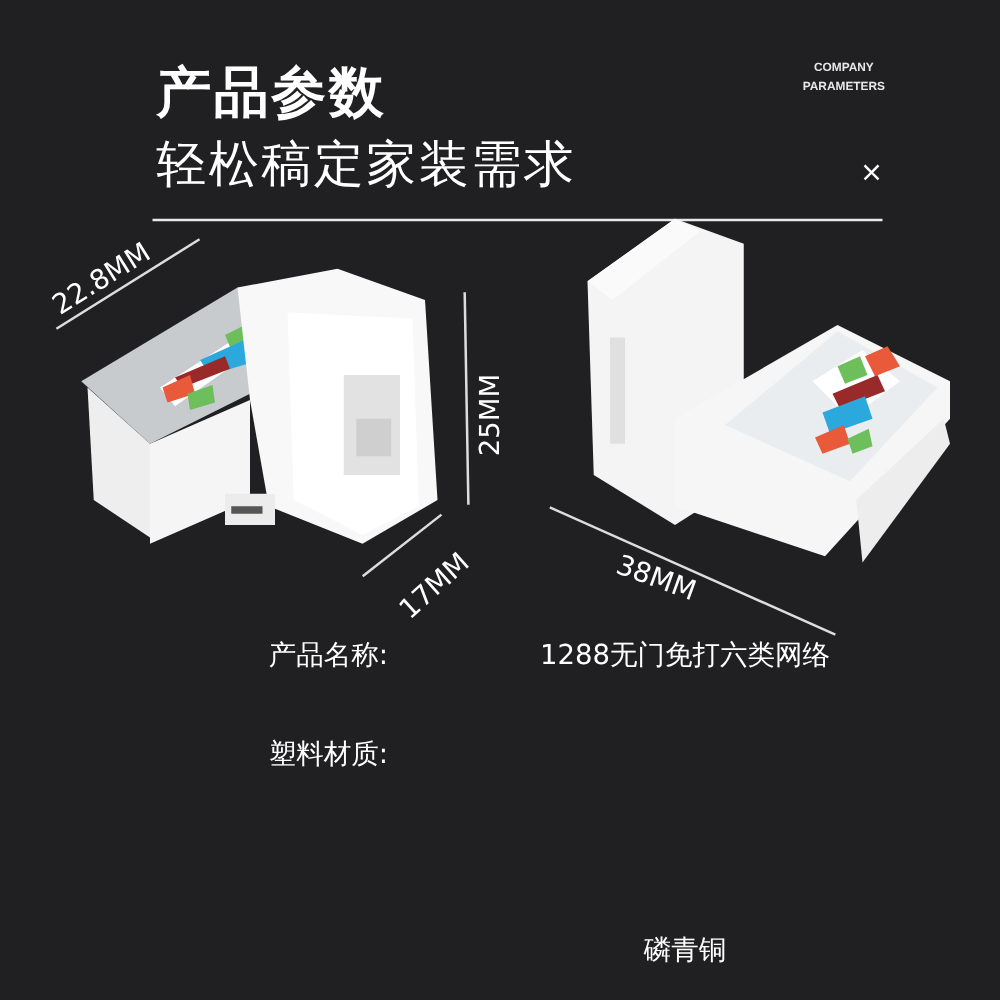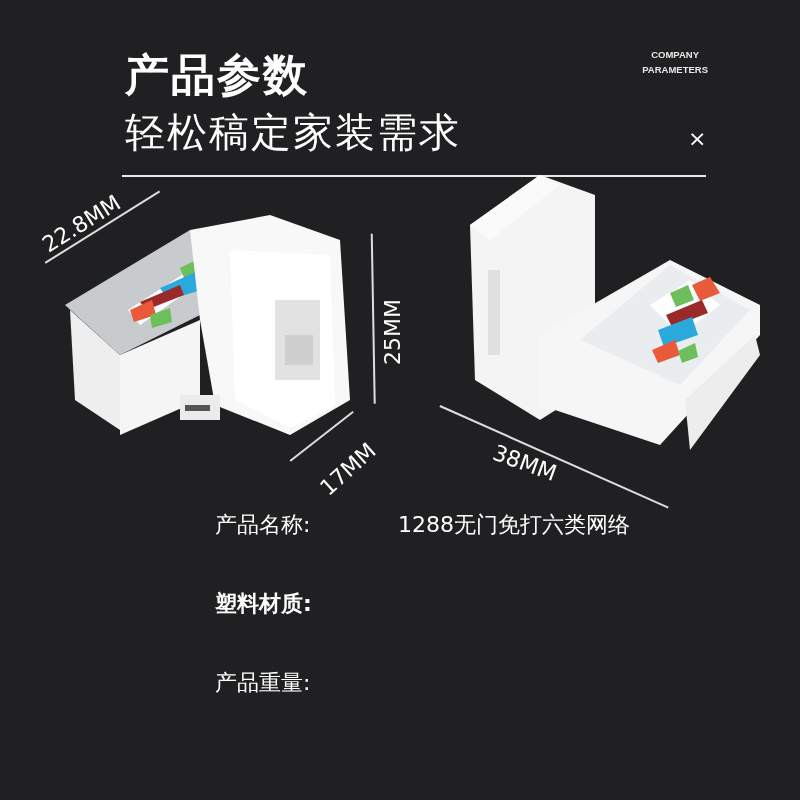--- a/index.html
+++ b/index.html
@@ -7,21 +7,21 @@
   .title1{position:absolute;left:125px;top:50px;font-size:44px;font-weight:bold;letter-spacing:2px;line-height:50px;}
   .title2{position:absolute;left:125px;top:107px;font-size:40px;font-weight:normal;letter-spacing:2px;line-height:50px;}
   .company{position:absolute;right:92px;top:47px;text-align:center;font-family:"Liberation Sans",sans-serif;font-weight:bold;font-size:9.5px;line-height:15px;color:#e8e8e8;}
   .close{position:absolute;left:688px;top:128px;font-size:22px;line-height:22px;color:#fff;cursor:pointer;}
   .rule{position:absolute;left:122px;top:175px;width:584px;height:2px;background:#e8e8e8;}
   .dim{position:absolute;font-family:"DejaVu Sans",sans-serif;font-size:22px;color:#fff;white-space:nowrap;transform-origin:left top;}
   .arrow{position:absolute;height:1.5px;background:#ddd;transform-origin:left center;}
   .product{position:absolute;}
   .spec-row{position:absolute;left:215px;width:480px;height:30px;font-size:22px;line-height:30px;}
   .spec-label{position:absolute;left:0;top:0;}
-  .spec-value{position:absolute;left:183px;width:300px;text-align:left;top:0;}
+  .spec-value{position:absolute;left:183px;width:300px;text-align:center;top:0;}
 </style>
 </head>
 <body>
 
 <div class="title1">产品参数</div>
 <div class="title2">轻松稿定家装需求</div>
 <div class="company">
   <div>COMPANY</div>
   <div>PARAMETERS</div>
 </div>
@@ -72,20 +72,20 @@
 <div class="arrow" style="left:290px;top:460px;width:80px;transform:rotate(-38deg);"></div>
 <div class="dim" style="left:315px;top:482px;transform:rotate(-42deg);">17MM</div>
 
 <div class="arrow" style="left:440px;top:405px;width:250px;transform:rotate(24deg);"></div>
 <div class="dim" style="left:498px;top:440px;transform:rotate(20deg);">38MM</div>
 
 <div class="spec-row" style="top:510px;">
   <span class="spec-label">产品名称:</span>
   <span class="spec-value">1288无门免打六类网络</span>
 </div>
-<div class="spec-row" style="top:589px;font-weight:bold;">
+<div class="spec-row" style="top:589px;">
   <span class="spec-label">塑料材质:</span>
 </div>
 <div class="spec-row" style="top:668px;">
-  <span class="spec-label">产品重量:</span>
 </div>
 <div class="spec-row" style="top:746px;">
+  <span class="spec-value">磷青铜</span>
 </div>
 
 </body></html>

